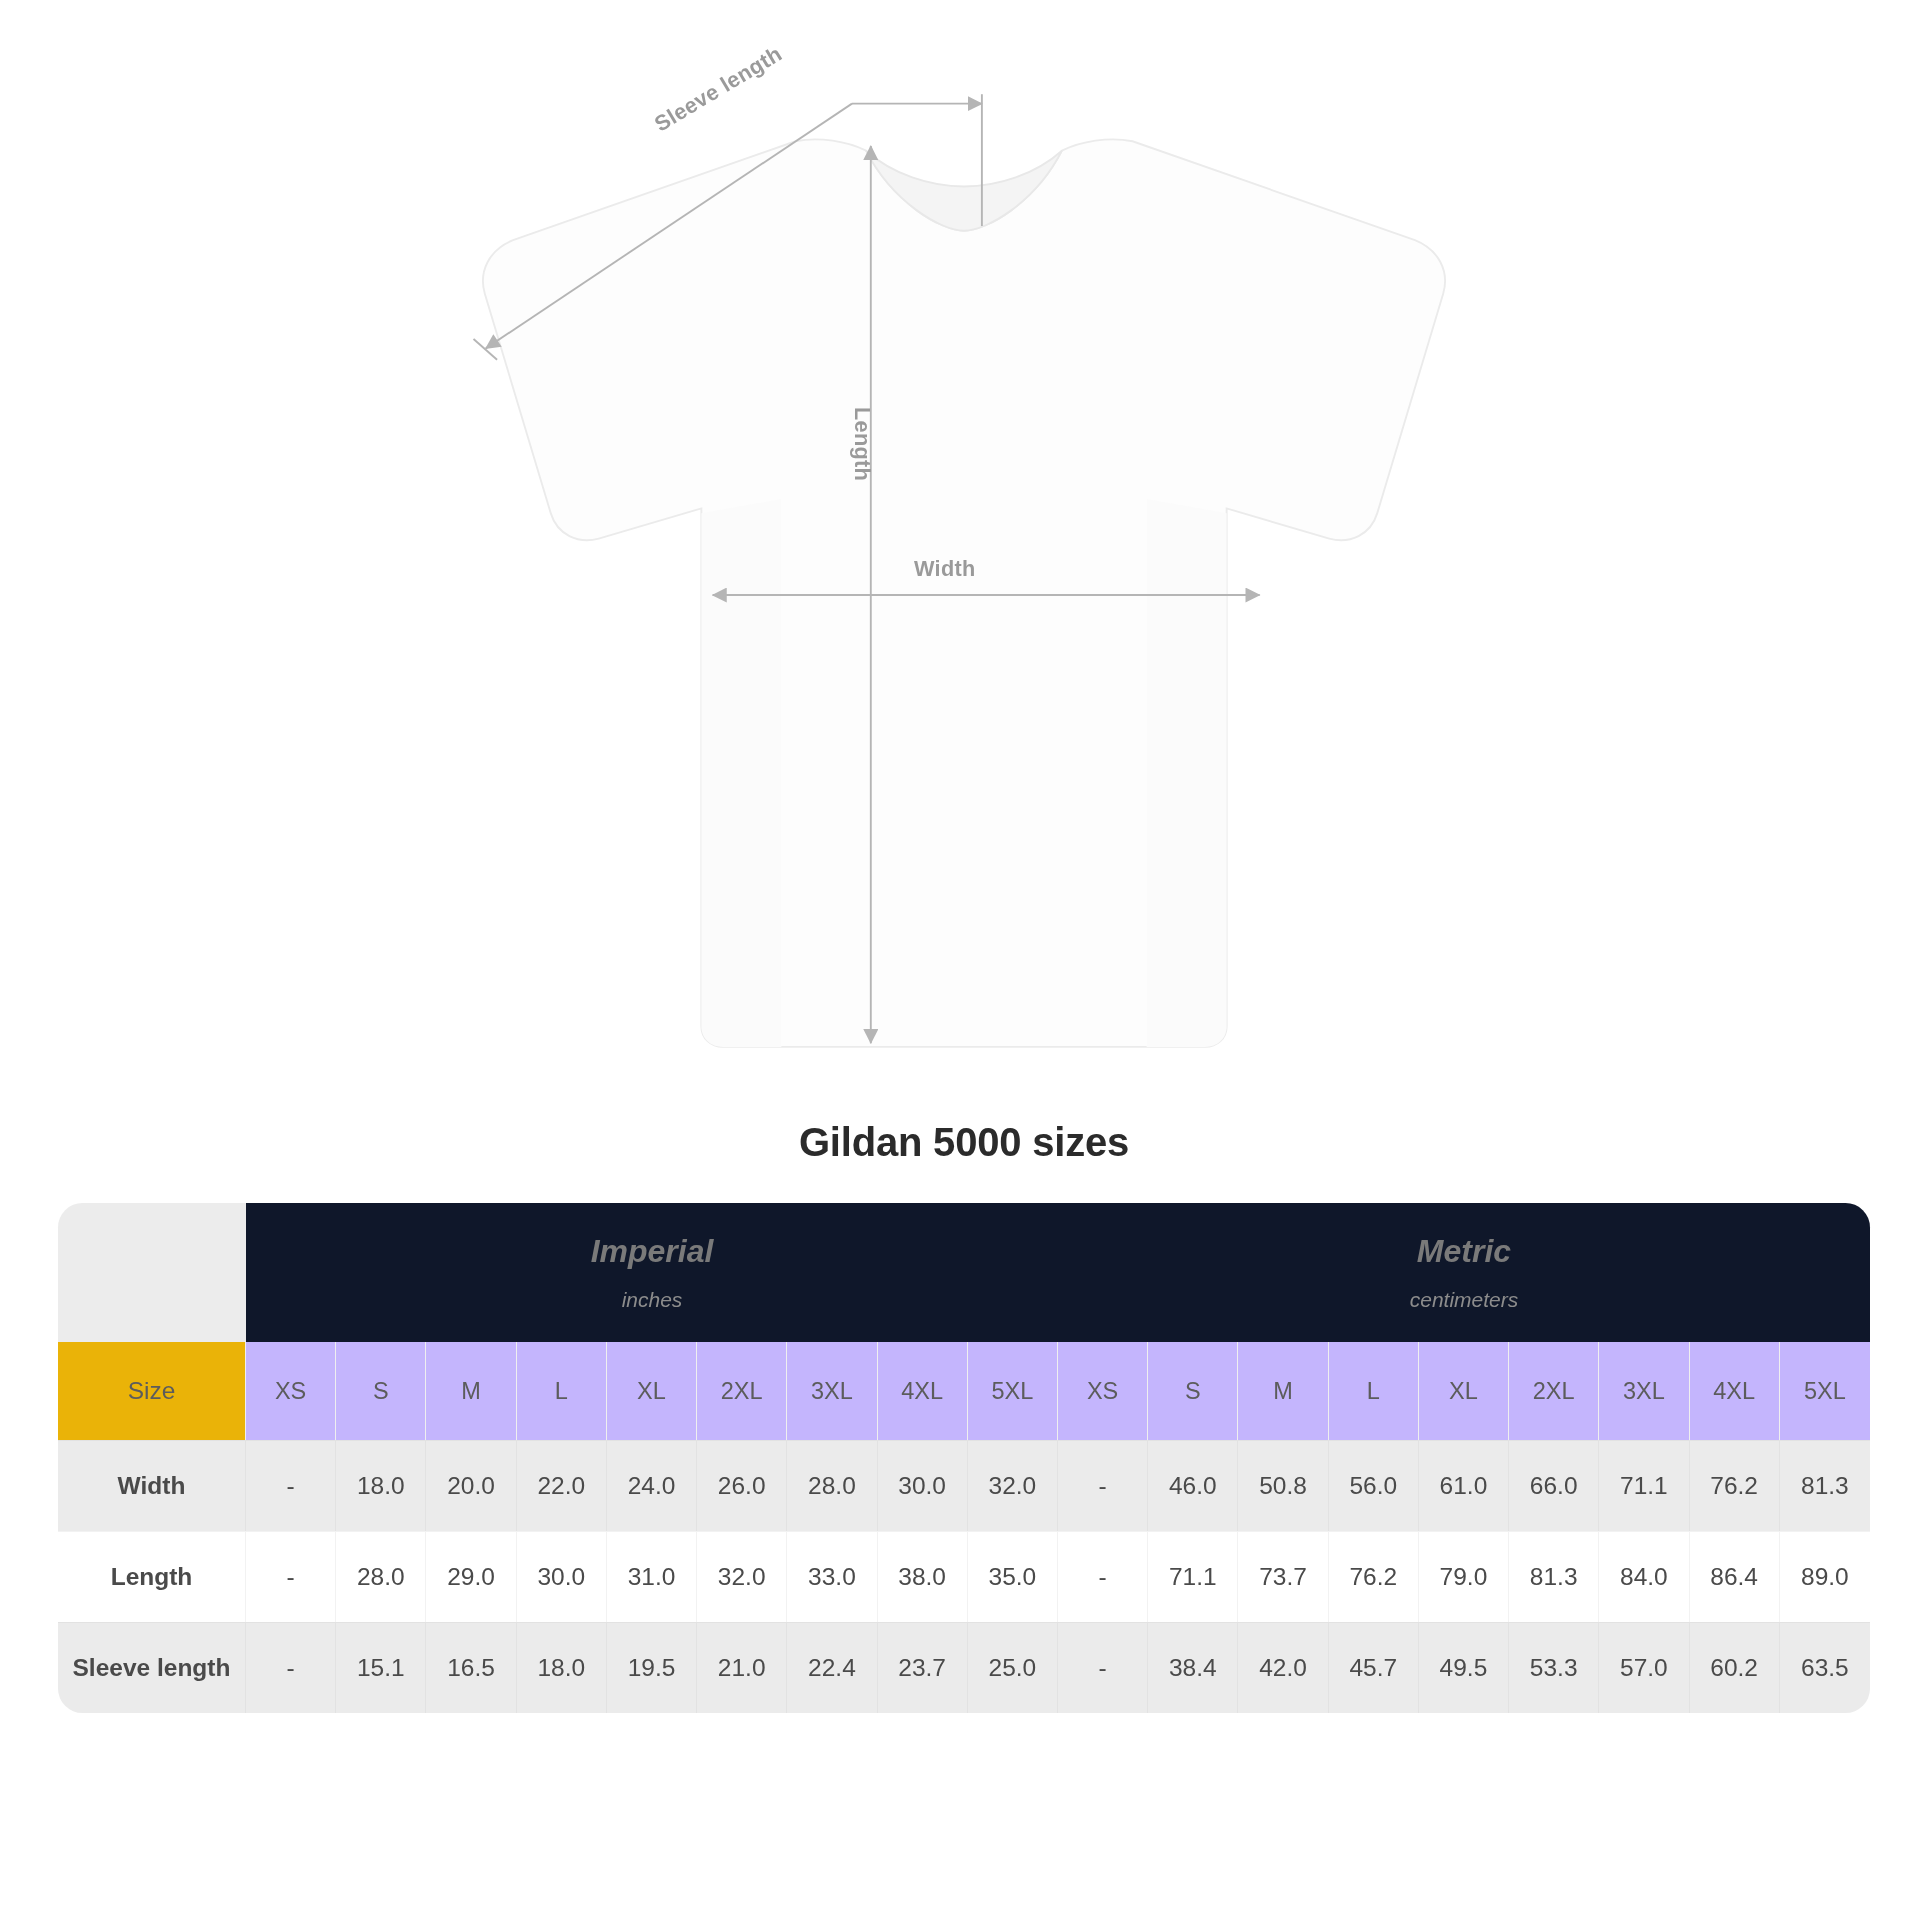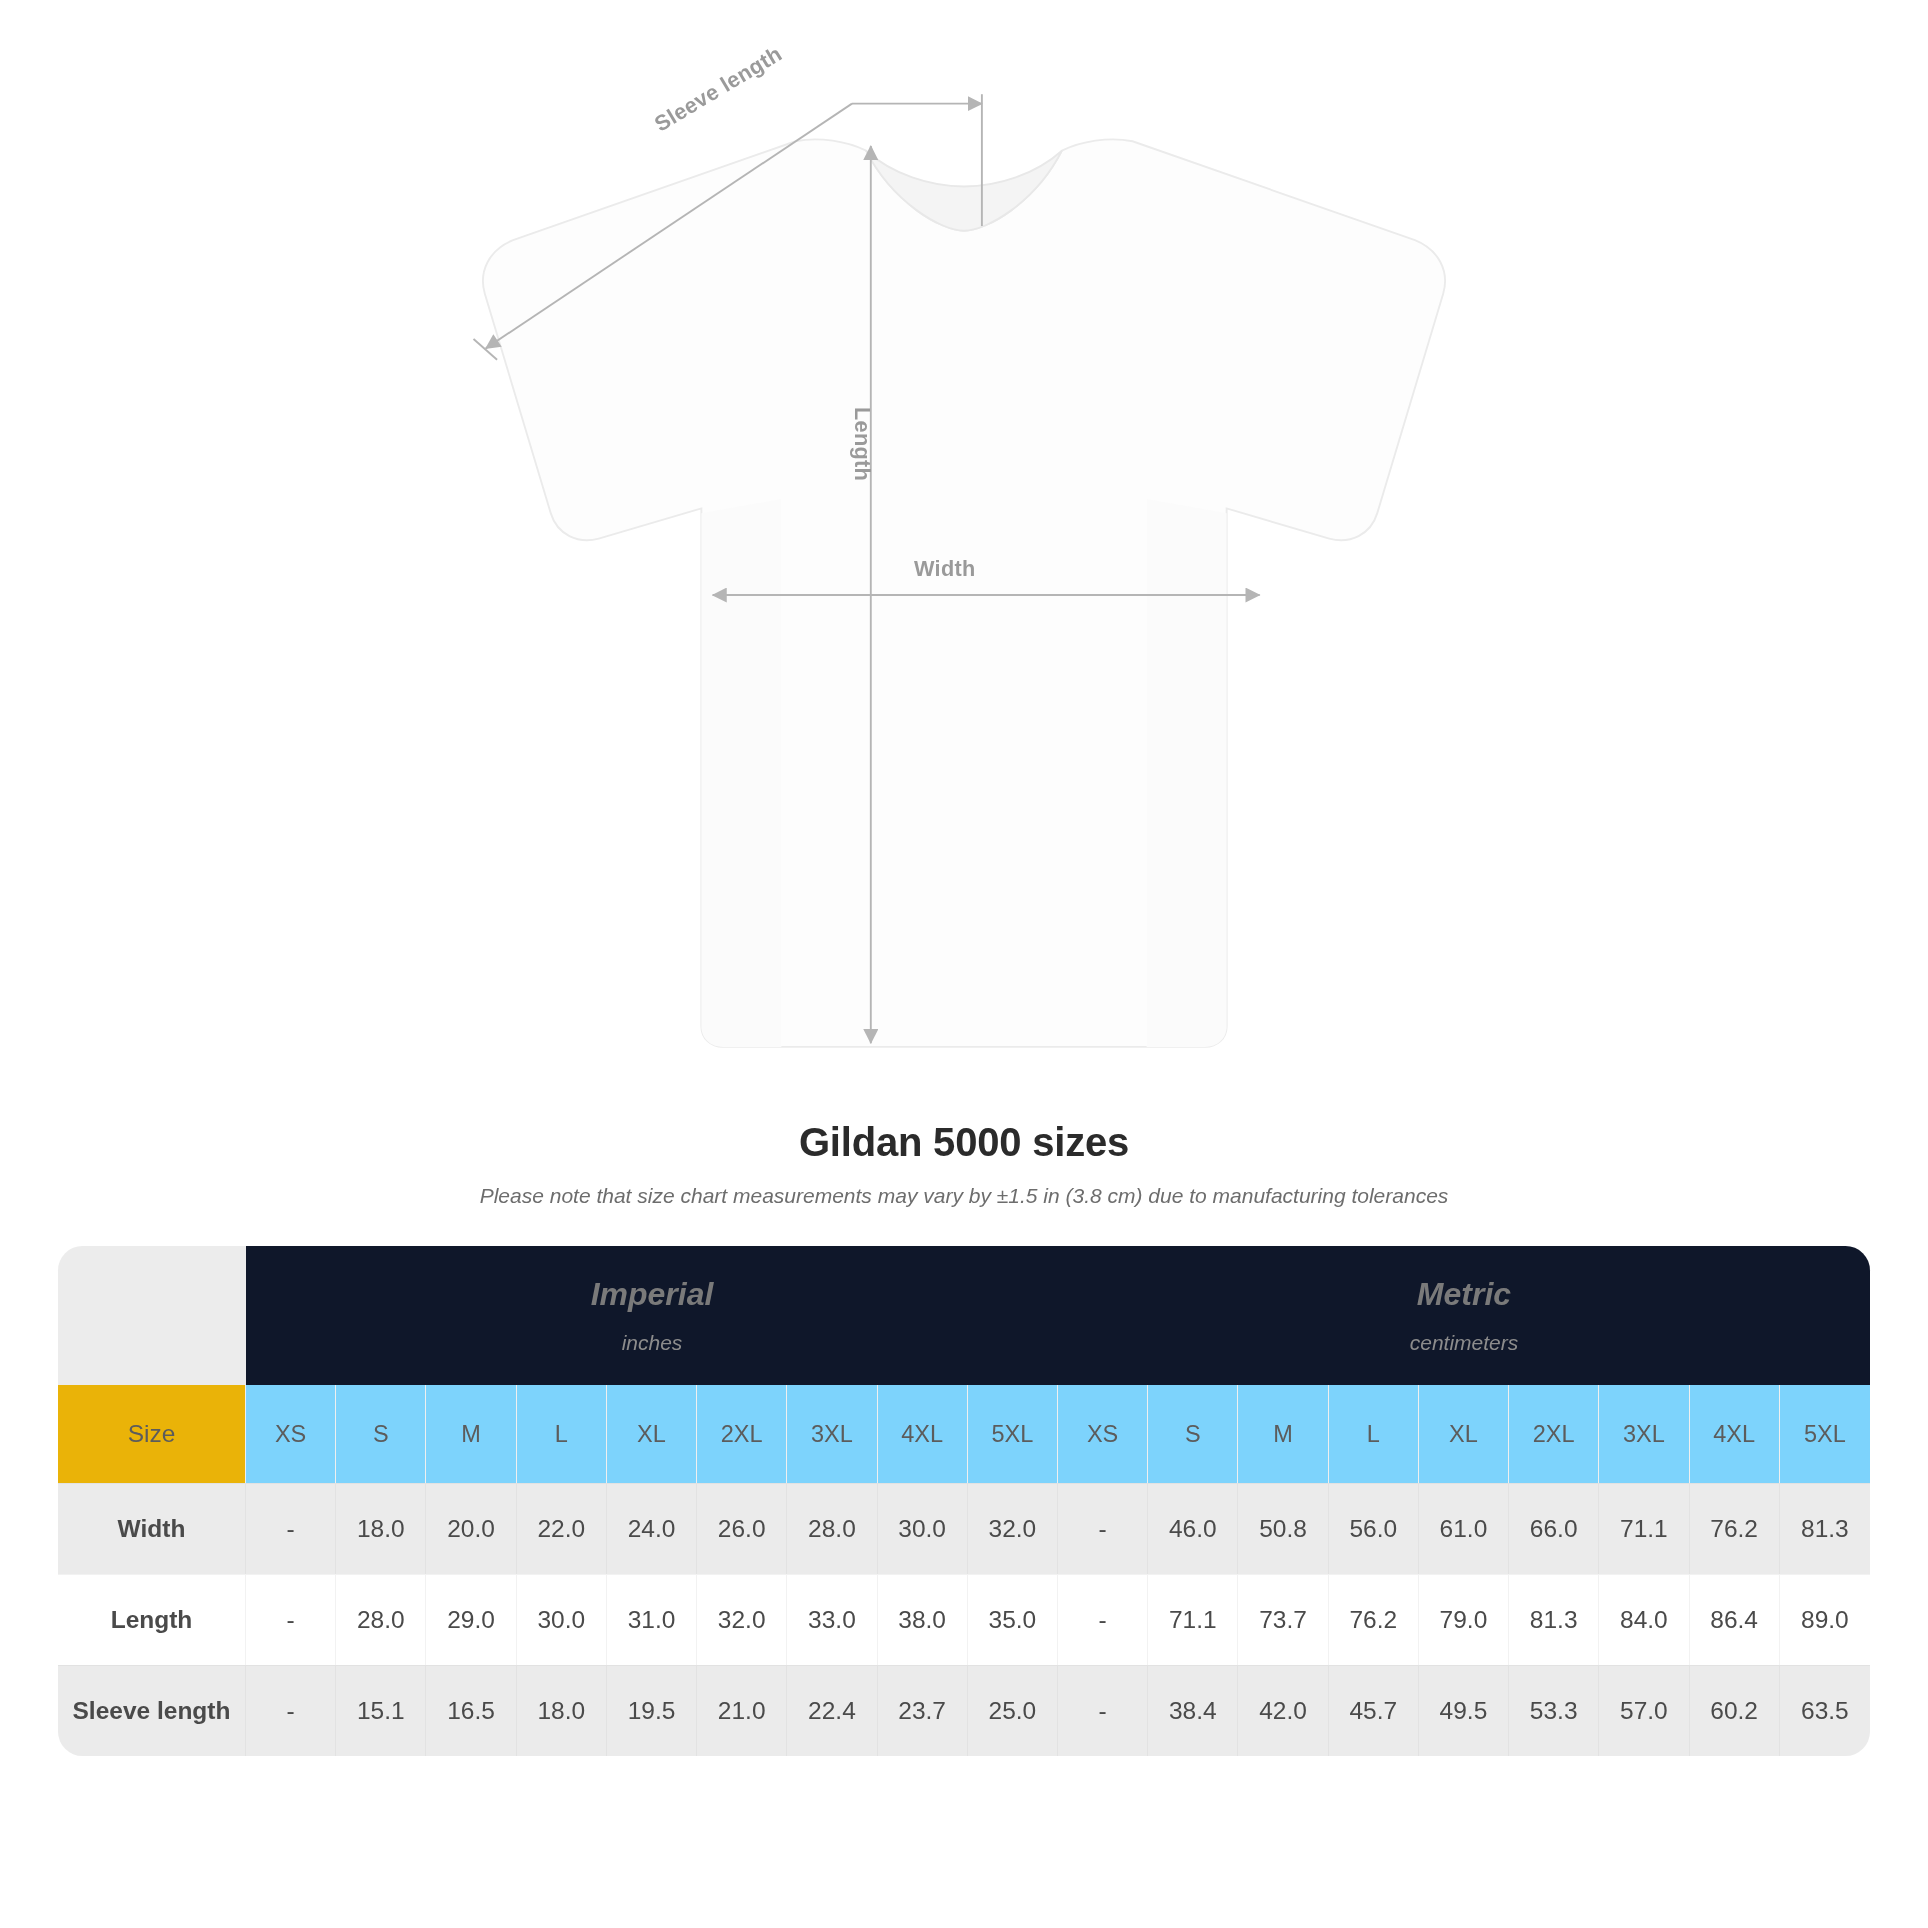--- a/index.html
+++ b/index.html
@@ -113,21 +113,21 @@
   .corner-cell {
     background: #ececec;
   }
   .corner-cell.tl { border-top-left-radius: 24.5px; }
 
   .hdr-row td {
     height: 98px;
     font-size: 23.5px;
     font-weight: bold;
     color: #5c5c5c;
-    background: #7dd3fc;
+    background: #c4b5fd;
     border-right: 0.9px solid #efefef;
   }
   .hdr-row td.rowlabel {
     font-size: 24.5px;
     background: #eab308;
     border-right: 0.9px solid #efefef;
   }
   .hdr-row td:last-child { border-right: none; }
 
   .data-row td {
@@ -219,21 +219,20 @@
       </g>
     </svg>
 
     <div class="dim-label dim-sleeve">Sleeve length</div>
     <div class="dim-label dim-length">Length</div>
     <div class="dim-label dim-width">Width</div>
   </div>
 
   <div class="heading">
     <h1>Gildan 5000 sizes</h1>
-    <div class="note">Please note that size chart measurements may vary by ±1.5 in (3.8 cm) due to manufacturing tolerances</div>
   </div>
 
   <div class="table-wrap">
     <table class="size-table">
       <colgroup>
         <col class="label-col">
         <col>
           <col>
           <col>
           <col>

